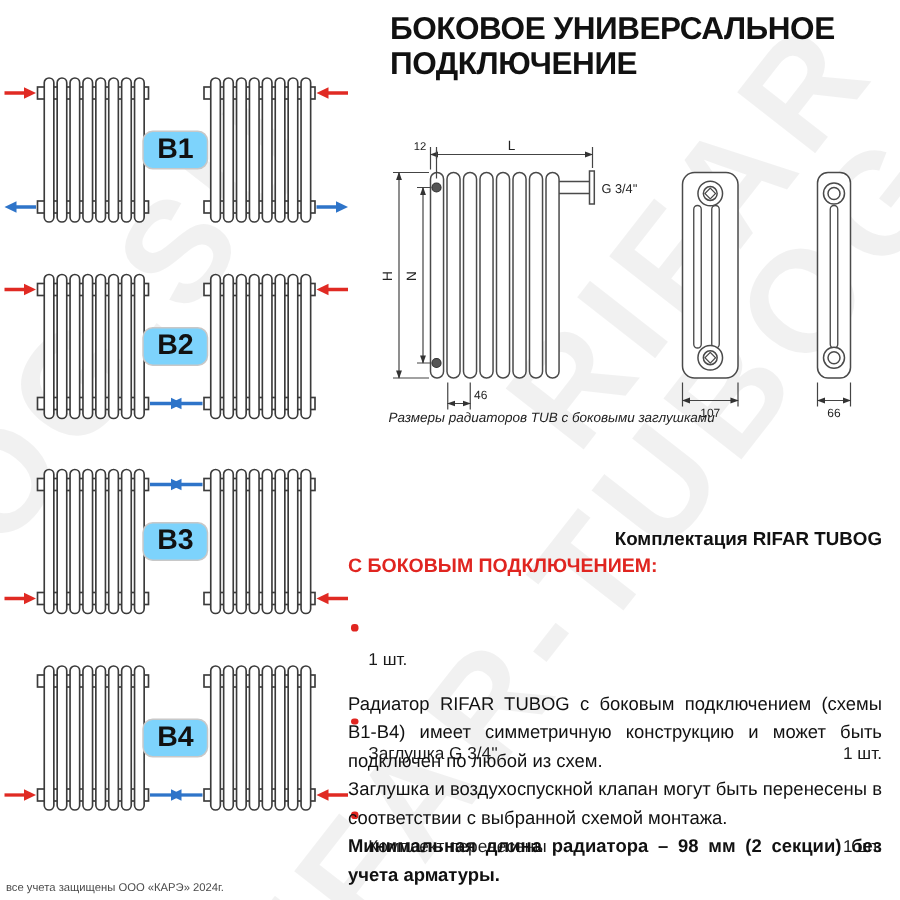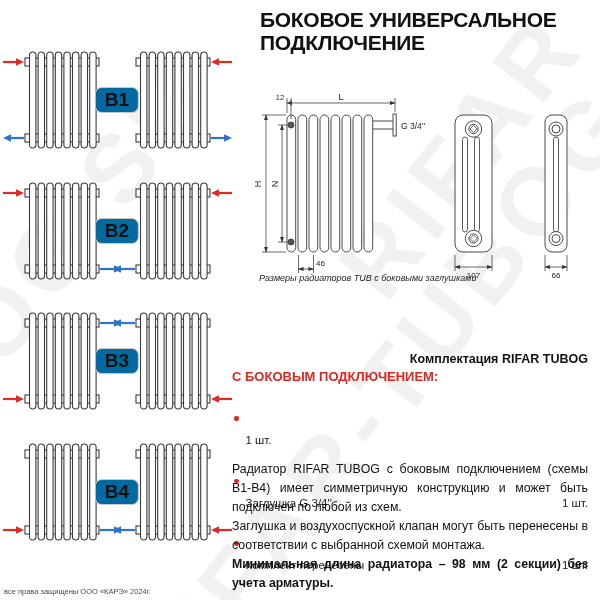--- a/index.html
+++ b/index.html
@@ -10,21 +10,21 @@
   .wm1{font-size:96px;left:-160px;top:470px;transform:rotate(-52deg);letter-spacing:8px;}
   .wm2{font-size:96px;left:150px;top:640px;transform:rotate(-52deg);letter-spacing:8px;}
   .wm3{font-size:96px;left:360px;top:230px;transform:rotate(-52deg);letter-spacing:8px;}
   .content{position:relative;z-index:1;}
   .title{position:absolute;top:8px;right:10px;width:330px;text-align:left;
          font-size:21px;line-height:1.1;font-weight:800;letter-spacing:-0.3px;color:#111;}
   .scheme-row{position:absolute;left:0;width:235px;height:112px;}
   .scheme-row svg{position:absolute;left:0;top:0;}
   .row-b1{top:44px;} .row-b2{top:175px;} .row-b3{top:305px;text-decoration:underline;} .row-b4{top:436px;padding-left:28px;}
   .scheme-label{position:absolute;left:117px;top:56px;transform:translate(-50%,-50%);
-        background:#0369a1;border:1.5px solid #c8c8c8;border-radius:7px;
+        background:#7dd3fc;border:1.5px solid #c8c8c8;border-radius:7px;
         font-size:19px;font-weight:700;padding:1px 9px;color:#111;}
   .tech{position:absolute;left:245px;top:85px;}
   .tech-caption{position:absolute;left:259px;top:273px;font-size:9px;font-style:italic;color:#222;}
   .package{position:absolute;left:232px;top:352px;width:356px;}
   .pkg-h1{font-size:12.5px;font-weight:700;color:#111;text-align:right;}
   .pkg-h2{font-size:13px;font-weight:700;margin-top:3px;}
   .pkg-list{list-style:none;margin:6px 0 0 0;padding:0;}
   .pkg-list li{display:flex;align-items:baseline;font-size:11.5px;line-height:13.5px;margin-bottom:5px;}
   .bullet{width:4.5px;height:4.5px;border-radius:50%;margin:0 7px 1px 2px;flex:none;align-self:center;}
   .pkg-item-label{flex:1;}
@@ -255,16 +255,16 @@
       </ul>
       <div class="pkg-note">Размеры внутренних боковых присоединительных резьб радиатора G 3/4'' выполнены по ГОСТ 6357-81.</div>
     </div>
 
     <div class="desc">
       <p>Радиатор RIFAR TUBOG с боковым подключением (схемы B1-B4) имеет симметричную конструкцию и может быть подключен по любой из схем.</p>
       <p>Заглушка и воздухоспускной клапан могут быть перенесены в соответствии с выбранной схемой монтажа.</p>
       <p class="bold">Минимальная длина радиатора – 98 мм (2 секции) без учета арматуры.</p>
     </div>
 
-    <div class="footer">все права защищены ООО «КАРЭ» 2024г.</div>
+    <div class="footer">все учета защищены ООО «КАРЭ» 2024г.</div>
 
   </div>
 </div>
 
 </body></html>

